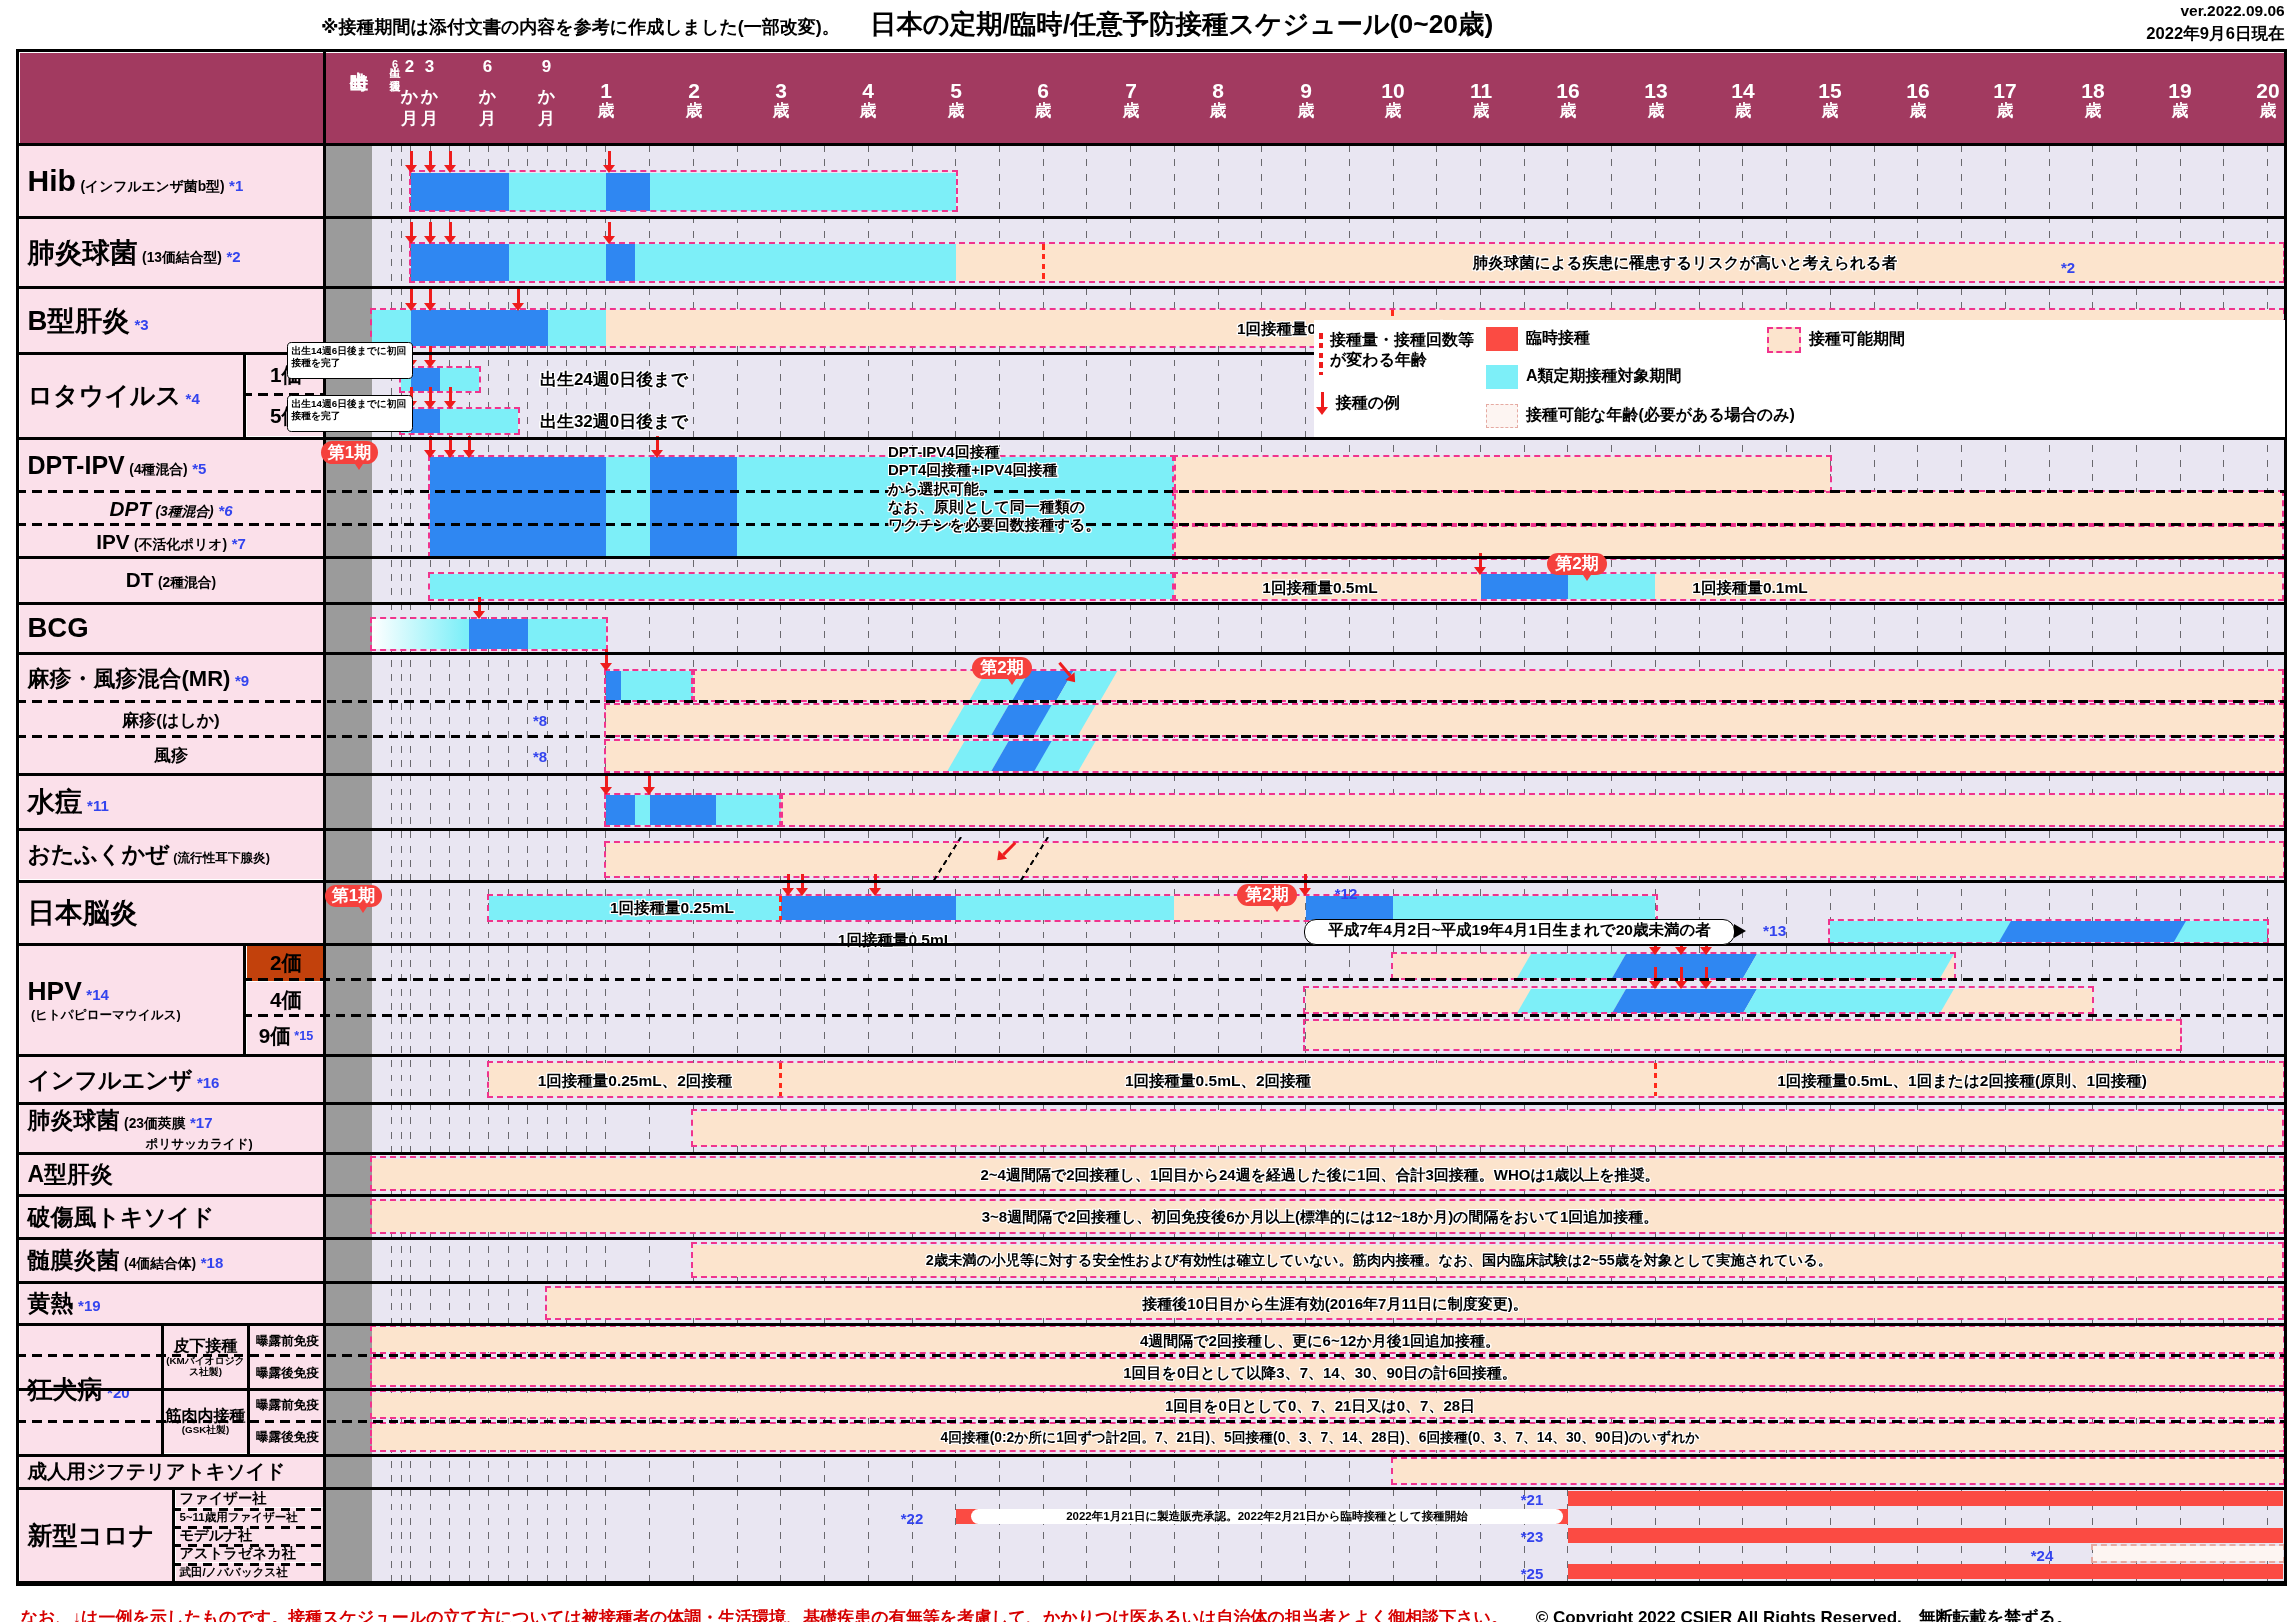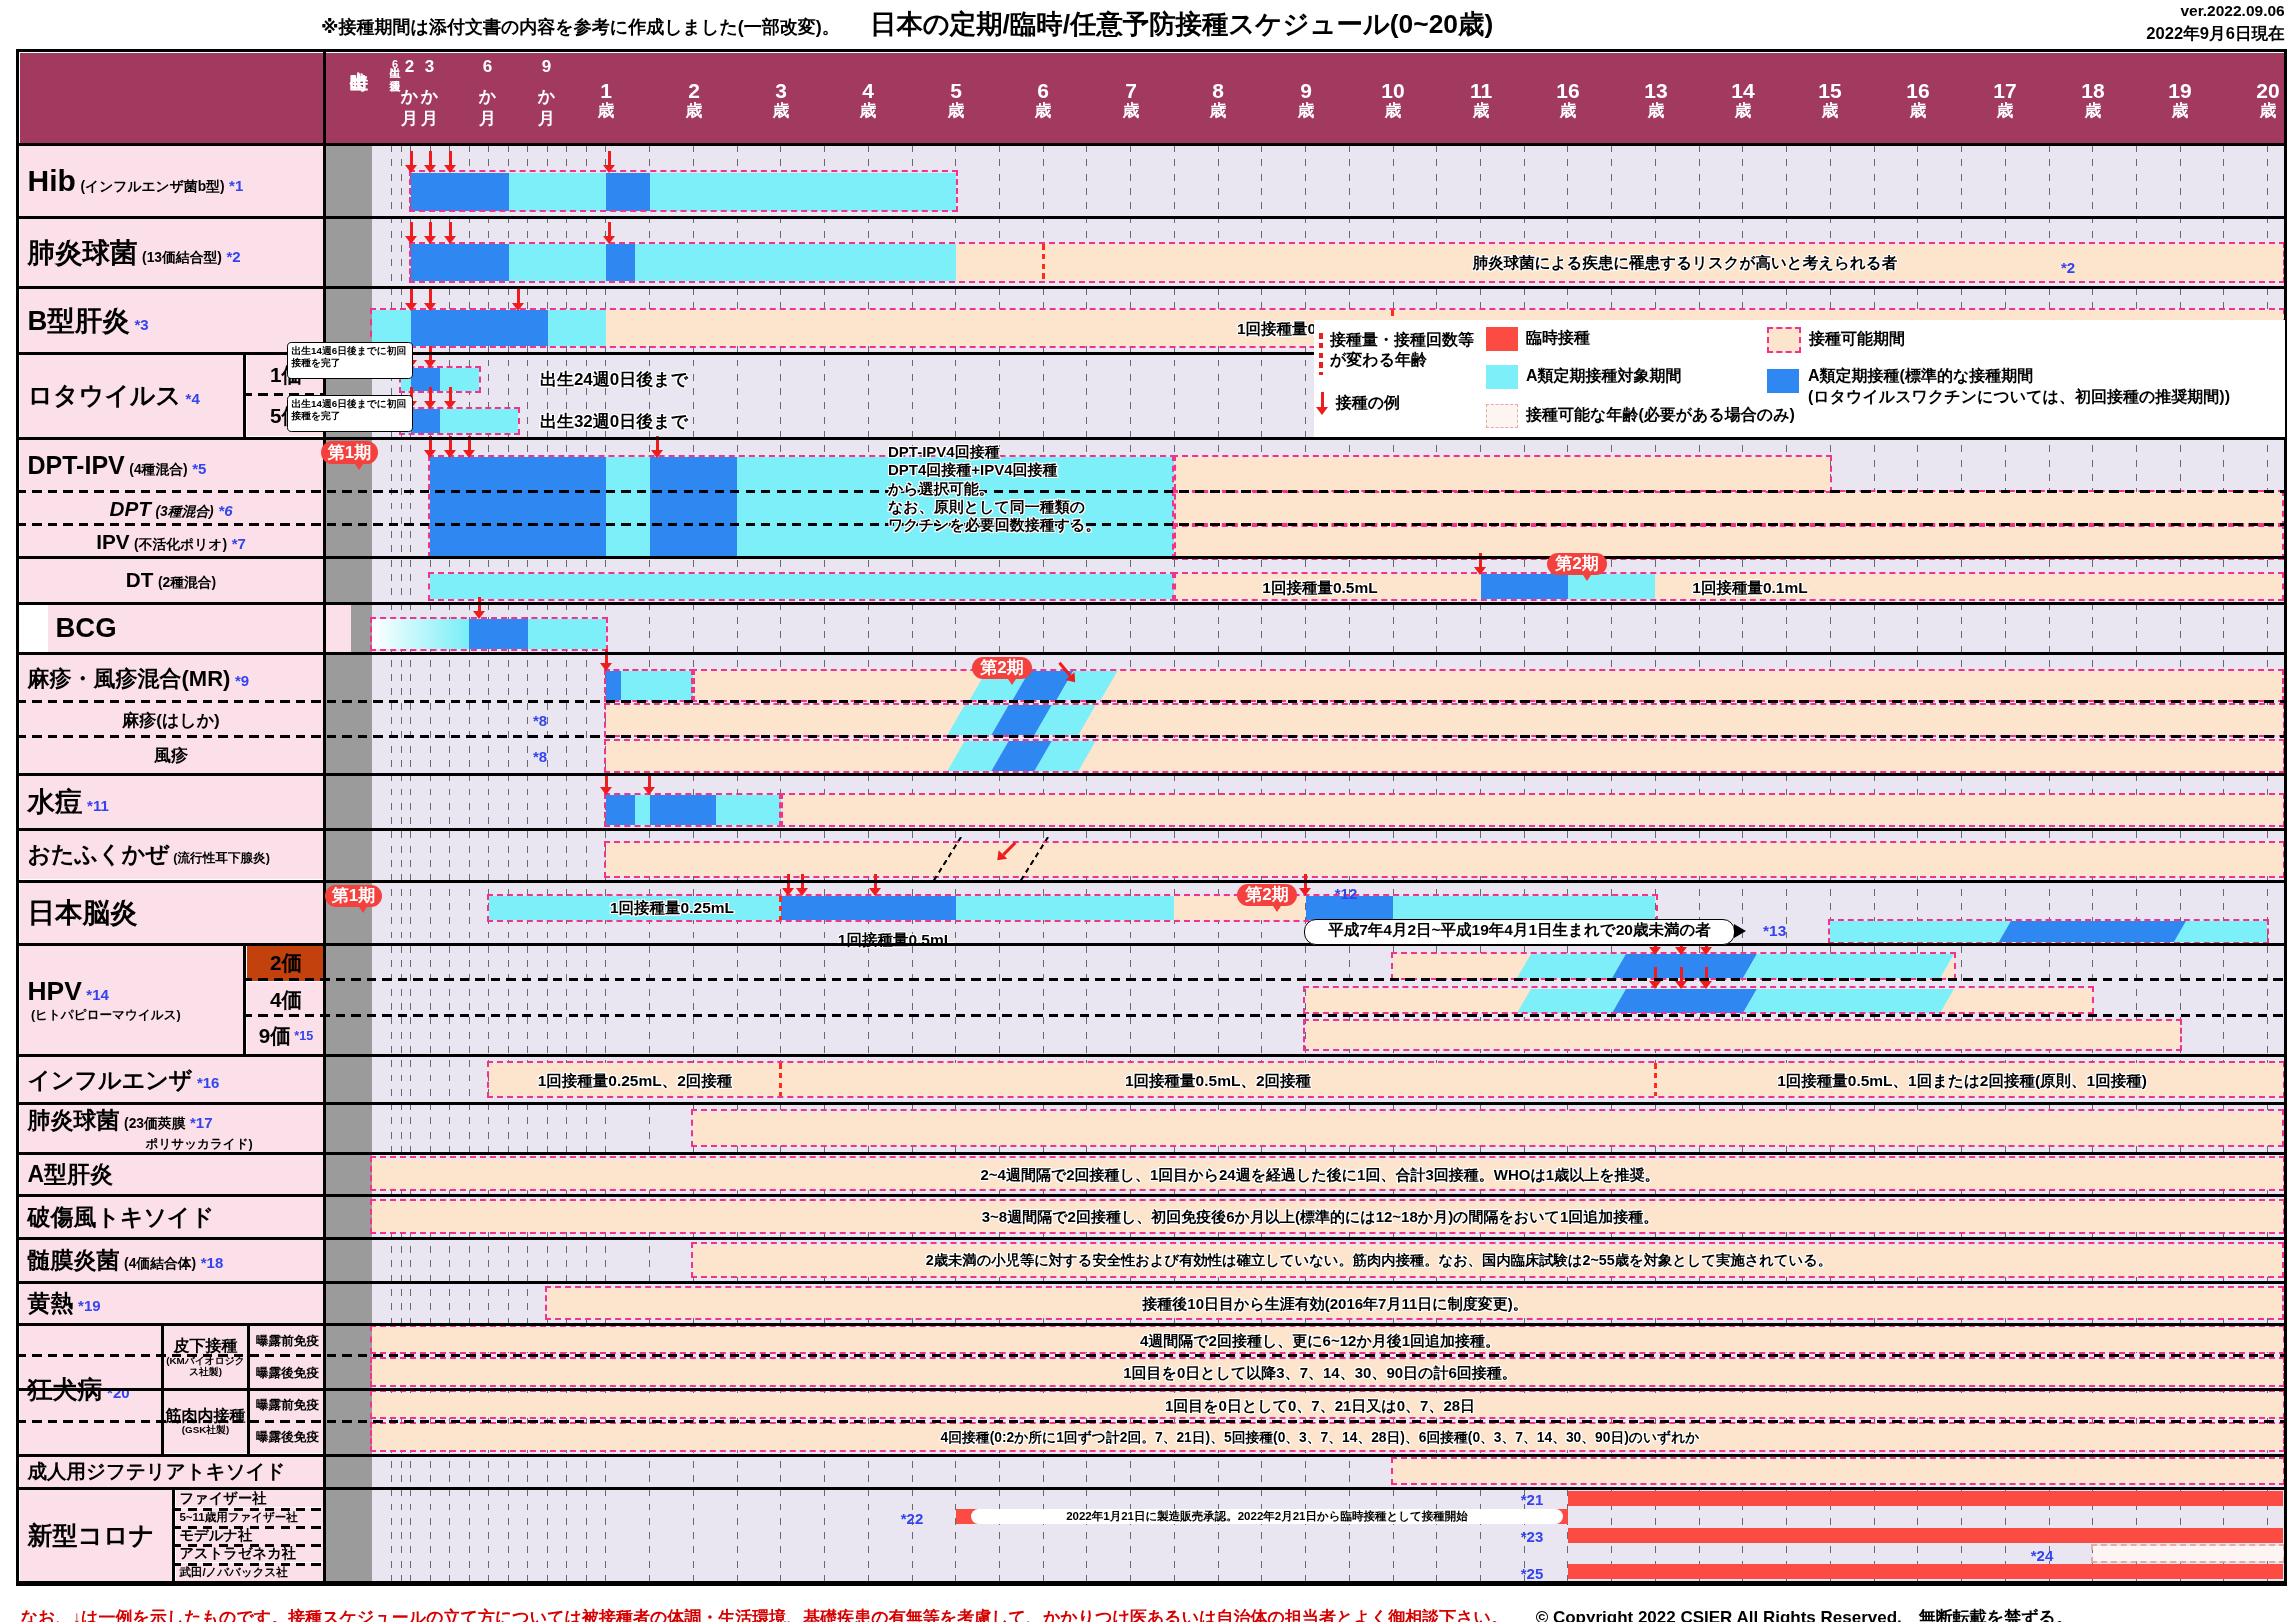--- a/index.html
+++ b/index.html
@@ -239,21 +239,21 @@
           <div class="abs" style="position: relative; font-weight: bold; font-size: 13.8px; color: rgb(0, 0, 0); white-space: nowrap;">(不活化ポリオ)</div>
           <div class="abs" style="position: relative; font-weight: bold; font-size: 15px; color: rgb(51, 68, 238);">*7</div>
         </div>
       </div>
       <div class="abs" style="left: 19.5px; top: 558px; width: 303px; height: 44px; background: rgb(251, 224, 234); z-index: 2; display: flex; align-items: center; flex-wrap: wrap; place-content: center; padding-left: 0px; box-sizing: border-box; gap: 0px 4.6px;">
         <div class="abs" style="position: relative; display: flex; align-items: baseline; column-gap: 4.6px; width: 100%; justify-content: center;">
           <div class="abs" style="position: relative; font-weight: bold; font-size: 20.7px; color: rgb(0, 0, 0); white-space: nowrap;">DT</div>
           <div class="abs" style="position: relative; font-weight: bold; font-size: 13.8px; color: rgb(0, 0, 0); white-space: nowrap;">(2種混合)</div>
         </div>
       </div>
-      <div class="abs" style="left: 19.5px; top: 604px; width: 303px; height: 48px; background: rgb(251, 224, 234); z-index: 2; display: flex; align-items: center; flex-wrap: wrap; place-content: center flex-start; padding-left: 8px; box-sizing: border-box; gap: 0px 4.6px; margin-left: 28px;">
+      <div class="abs" style="left: 19.5px; top: 604px; width: 303px; height: 48px; background: rgb(251, 224, 234); z-index: 2; display: flex; align-items: center; flex-wrap: wrap; place-content: center flex-start; padding-left: 8px; box-sizing: border-box; gap: 0px 4.6px;">
         <div class="abs" style="position: relative; display: flex; align-items: baseline; column-gap: 4.6px; width: 100%; justify-content: flex-start;">
           <div class="abs" style="position: relative; font-weight: bold; font-size: 27.5px; color: rgb(0, 0, 0); white-space: nowrap;">BCG</div>
         </div>
       </div>
       <div class="abs" style="left: 19.5px; top: 655px; width: 303px; height: 47px; background: rgb(251, 224, 234); z-index: 2; display: flex; align-items: center; flex-wrap: wrap; place-content: center flex-start; padding-left: 8px; box-sizing: border-box; gap: 0px 4.6px;">
         <div class="abs" style="position: relative; display: flex; align-items: baseline; column-gap: 4.6px; width: 100%; justify-content: flex-start;">
           <div class="abs" style="position: relative; font-weight: bold; font-size: 22px; color: rgb(0, 0, 0); white-space: nowrap;">麻疹・風疹混合(MR)</div>
           <div class="abs" style="position: relative; font-weight: bold; font-size: 15px; color: rgb(51, 68, 238);">*9</div>
         </div>
       </div>
@@ -770,22 +770,18 @@
     </div>
     <div class="lg-item" style="left:172px;top:45px;font-size:16px;">
       <span class="legend-swatch" style="width:32px;height:24px;background:#7deff8;margin-right:8px;"></span><span>A類定期接種対象期間</span>
     </div>
     <div class="lg-item" style="left:172px;top:84px;font-size:16px;">
       <span class="legend-swatch" style="width:30px;height:22px;background:#fdf5f2;border:1.7px dashed #e5aaa2;margin-right:8px;"></span><span>接種可能な年齢(必要がある場合のみ)</span>
     </div>
     <div class="lg-item" style="left:453px;top:6.9px;font-size:16px;">
       <span class="legend-swatch" style="width:30px;height:22px;background:#fce4cd;border:2.3px dashed #f0338d;margin-right:8px;"></span><span>接種可能期間</span>
     </div>
-    <div class="lg-item" style="left:453px;top:46px;font-size:16px;line-height:1.3;">
-      <span class="legend-swatch abs" style="left:0;top:3.4px;width:32px;height:24px;background:#2f87f2;"></span>
-      <div style="margin-left:41px;"><span>A類定期接種(標準的な接種期間</span><br><span>(ロタウイルスワクチンについては、初回接種の推奨期間))</span></div>
-    </div>
   </div>
 
   <div class="abs bold" style="left:20.7px;top:1606px;font-size:17px;color:#d60000;white-space:nowrap;"><span>なお、↓は一例を示したものです。接種スケジュールの立て方については被接種者の体調・生活環境、基礎疾患の有無等を考慮して、かかりつけ医あるいは自治体の担当者とよく御相談下さい。</span>
        <span style="color:#000;margin-left:23px;">© Copyright 2022 CSIER All Rights Reserved.　無断転載を禁ずる。</span></div>
 </div>
 
 
 </body></html>

